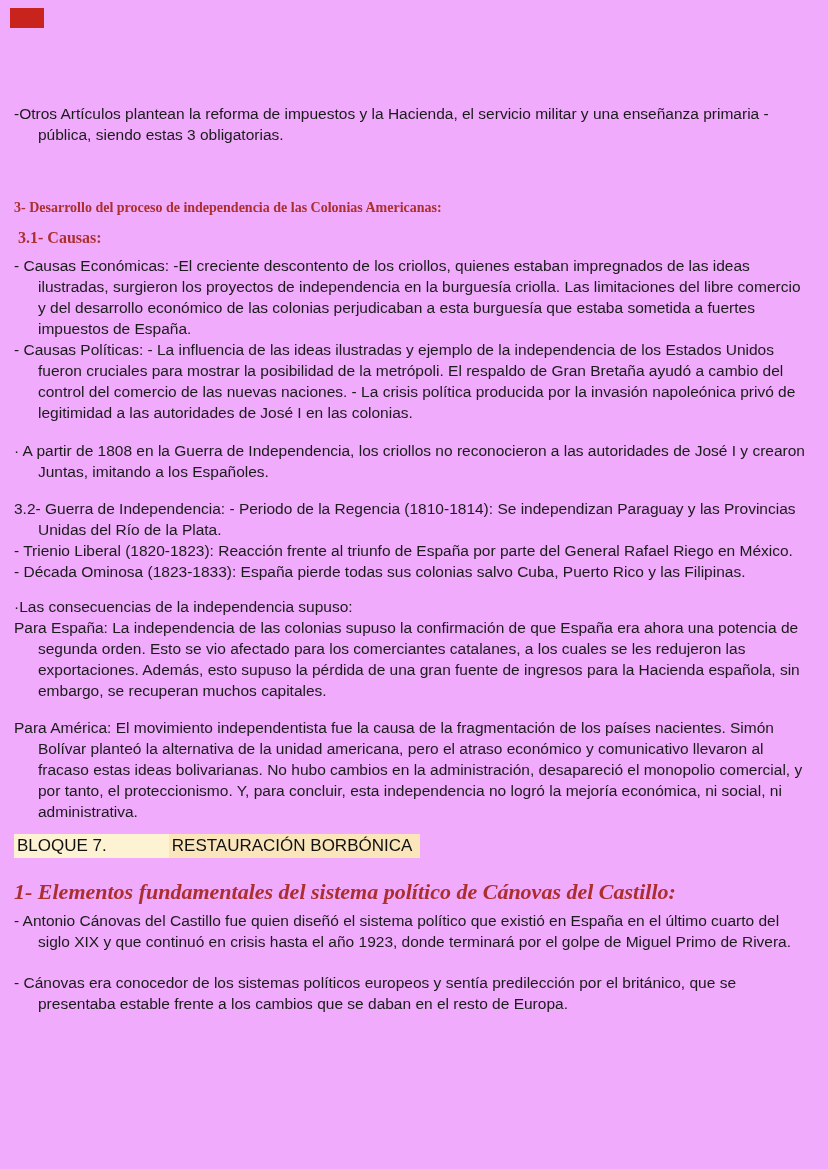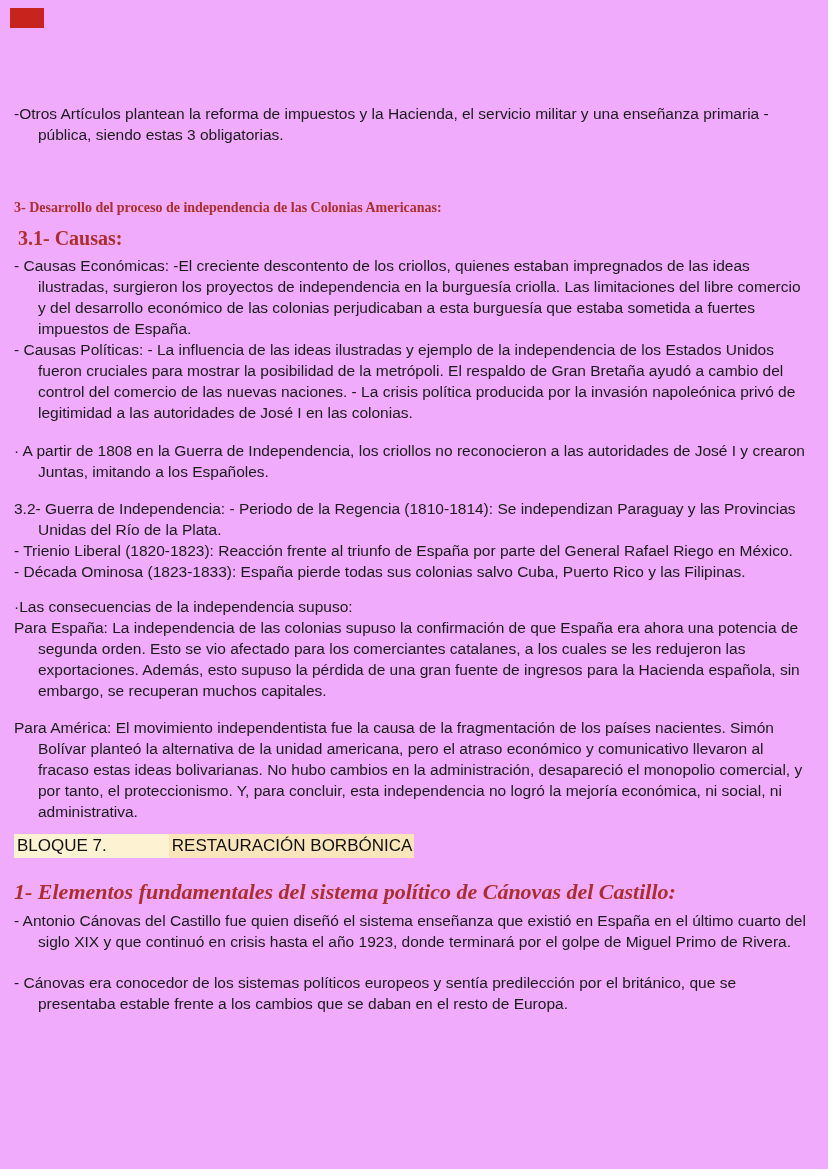--- a/index.html
+++ b/index.html
@@ -29,21 +29,21 @@
     font-family:"Liberation Serif","DejaVu Serif",serif;
     font-weight:700;
     margin:0;
   }
   .h-main{
     font-size:14px;
     line-height:28px;
     margin-top:49px;
   }
   .h-sub{
-    font-size:20px;
+    font-size:16px;
     line-height:26px;
     margin-top:3px;
     margin-left:4px;
   }
   .h-sec2{
     font-size:22px;
     line-height:28px;
     margin-top:20px;
   }
   .mt4{margin-top:4px;}
@@ -56,21 +56,21 @@
     margin-top:12px;
     font-size:17px;
     line-height:24px;
     color:#111111;
   }
   .bloque-label{
     padding:0 62px 0 3px;
     white-space:nowrap;
   }
   .bloque-title{
-    padding:0 2px 0 3px;
+    padding:0 8px 0 3px;
     white-space:nowrap;
   }
 </style>
 </head>
 <body>
 
 <div class="page">
 
   <div class="red-mark" style="background: rgb(201, 35, 29);"></div>
 
@@ -101,18 +101,18 @@
 
     <p class="p mt16">Para América: El movimiento independentista fue la causa de la fragmentación de los países nacientes. Simón Bolívar planteó la alternativa de la unidad americana, pero el atraso económico y comunicativo llevaron al fracaso estas ideas bolivarianas. No hubo cambios en la administración, desapareció el monopolio comercial, y por tanto, el proteccionismo. Y, para concluir, esta independencia no logró la mejoría económica, ni social, ni administrativa.</p>
 
     <div class="bloque-row">
       <span class="bloque-label" style="background: rgb(253, 242, 210);">BLOQUE 7.</span>
       <span class="bloque-title" style="background: rgb(251, 230, 188);">RESTAURACIÓN BORBÓNICA</span>
     </div>
 
     <h2 class="h-red h-sec2" style="color: rgb(171, 47, 46); font-style: italic;">1- Elementos fundamentales del sistema político de Cánovas del Castillo:</h2>
 
-    <p class="p mt4">- Antonio Cánovas del Castillo fue quien diseñó el sistema enseñanza que existió en España en el último cuarto del siglo XIX y que continuó en crisis hasta el año 1923, donde terminará por el golpe de Miguel Primo de Rivera.</p>
+    <p class="p mt4">- Antonio Cánovas del Castillo fue quien diseñó el sistema político que existió en España en el último cuarto del siglo XIX y que continuó en crisis hasta el año 1923, donde terminará por el golpe de Miguel Primo de Rivera.</p>
 
     <p class="p mt20">- Cánovas era conocedor de los sistemas políticos europeos y sentía predilección por el británico, que se presentaba estable frente a los cambios que se daban en el resto de Europa.</p>
 
   </div>
 </div>
 
 </body></html>

